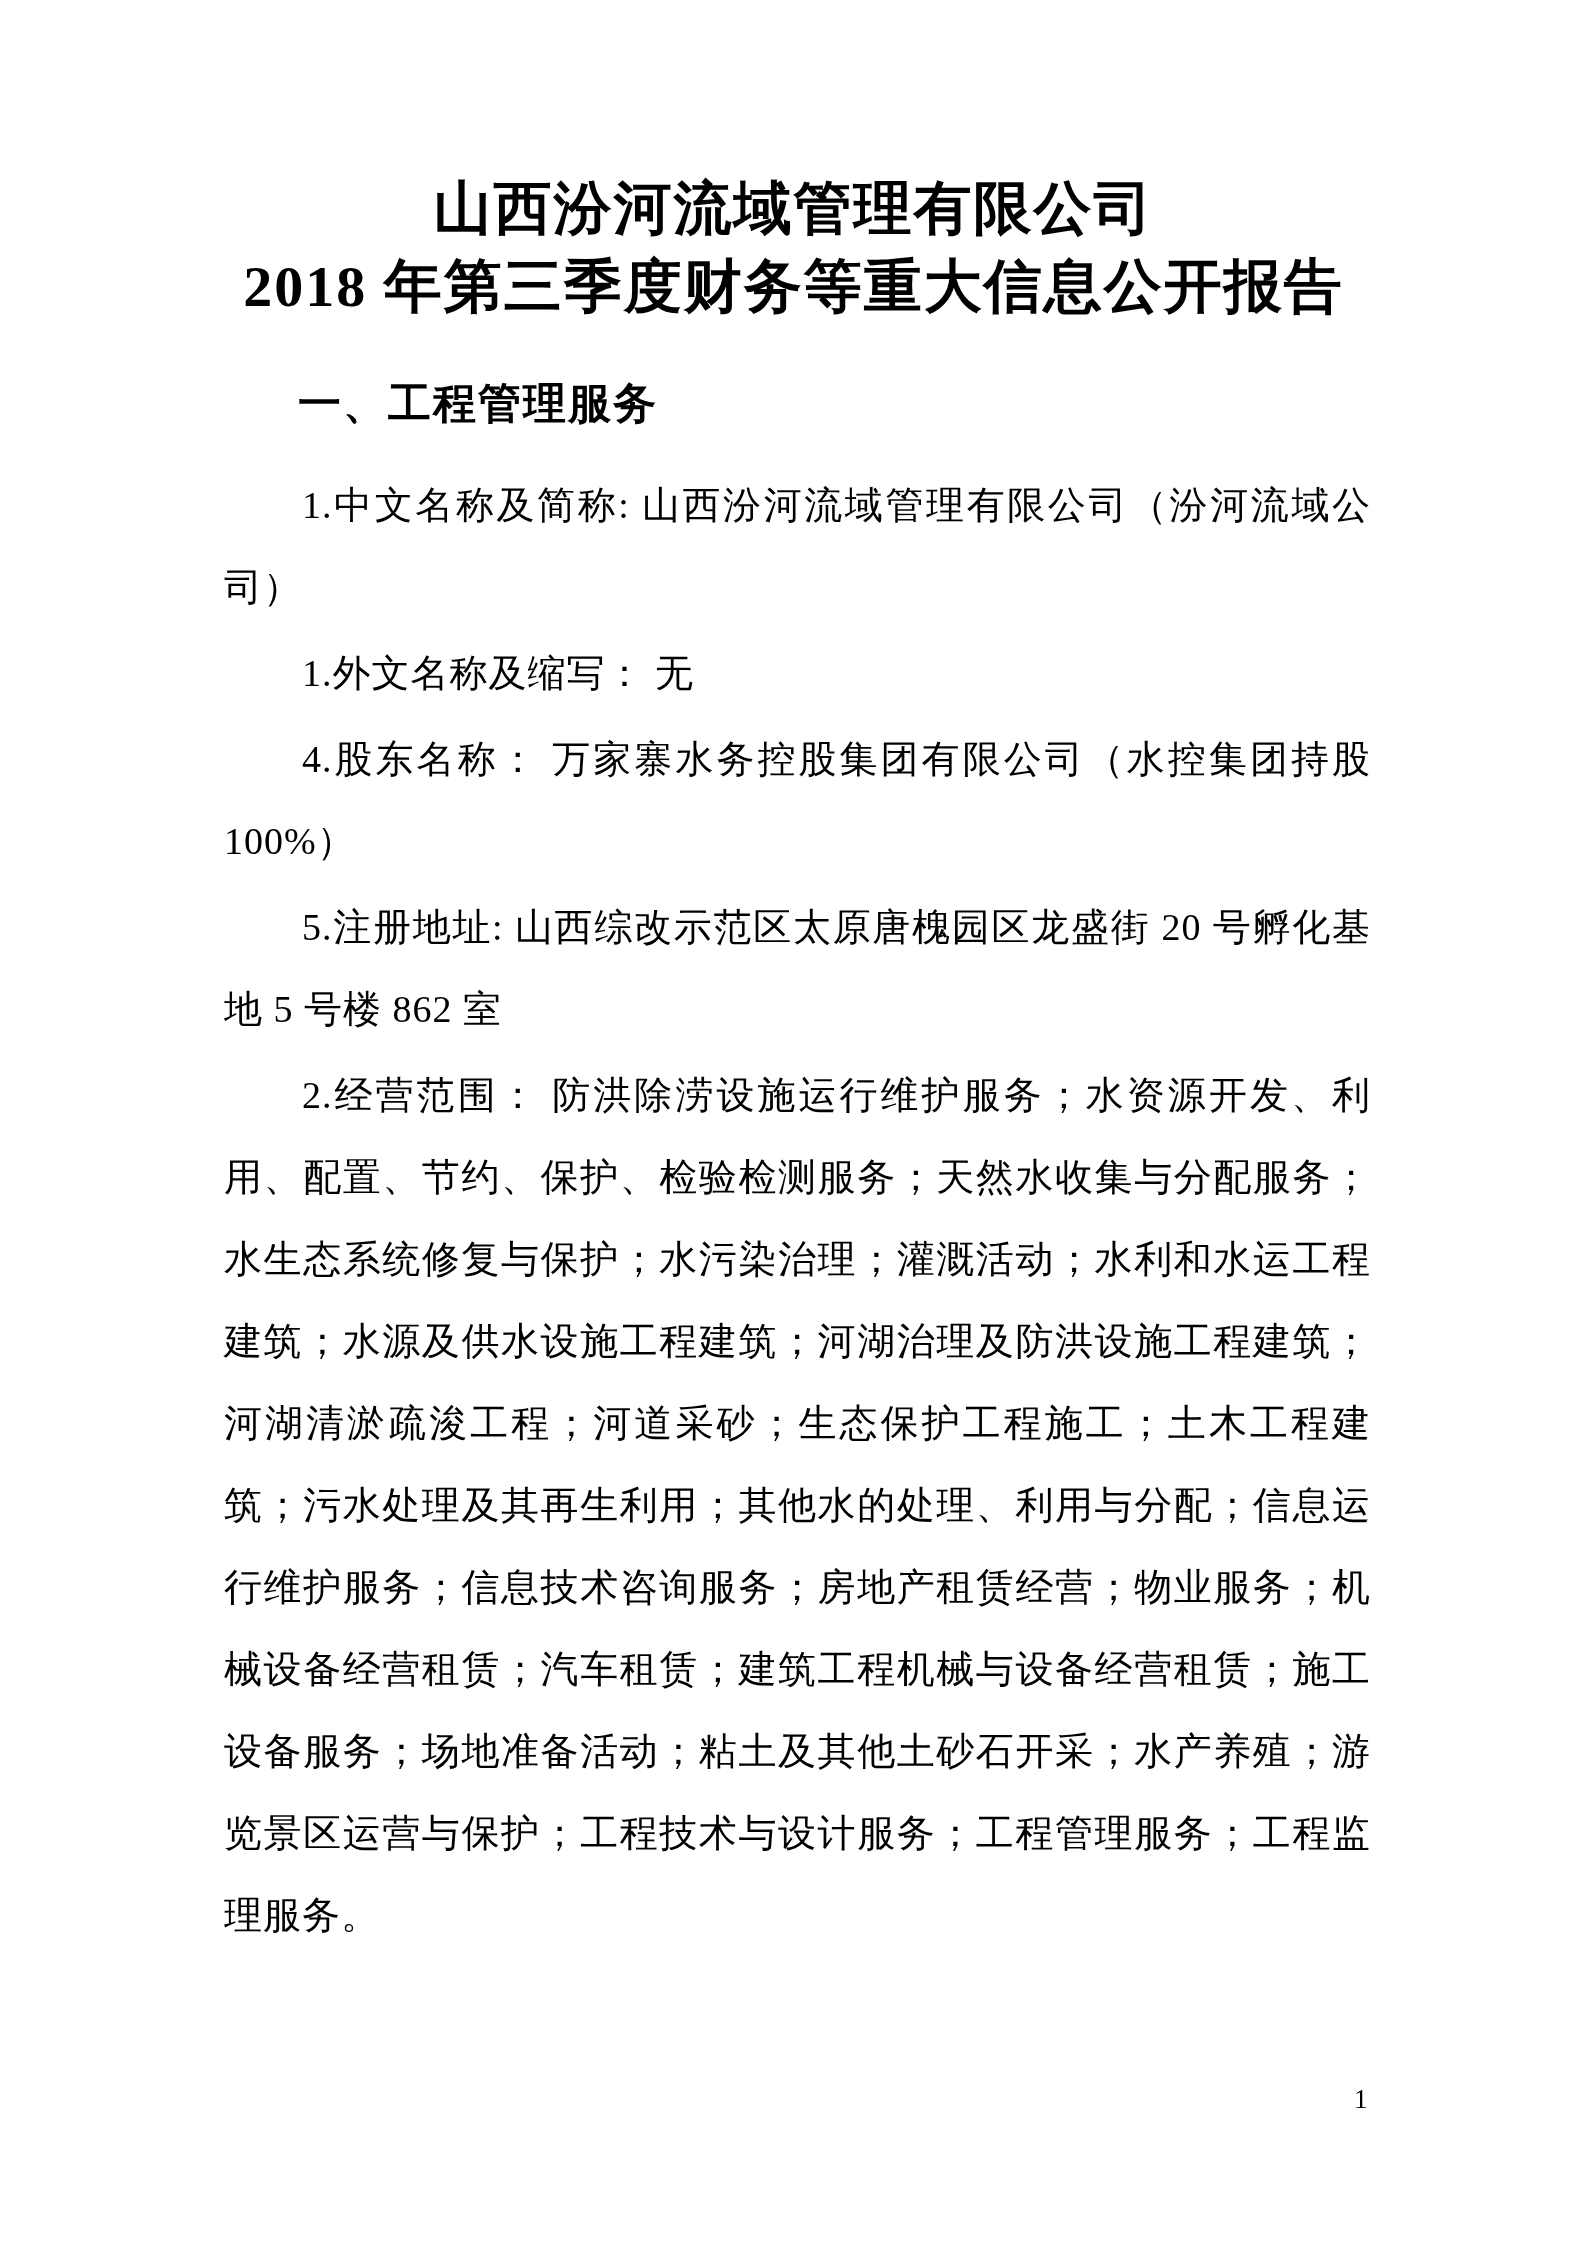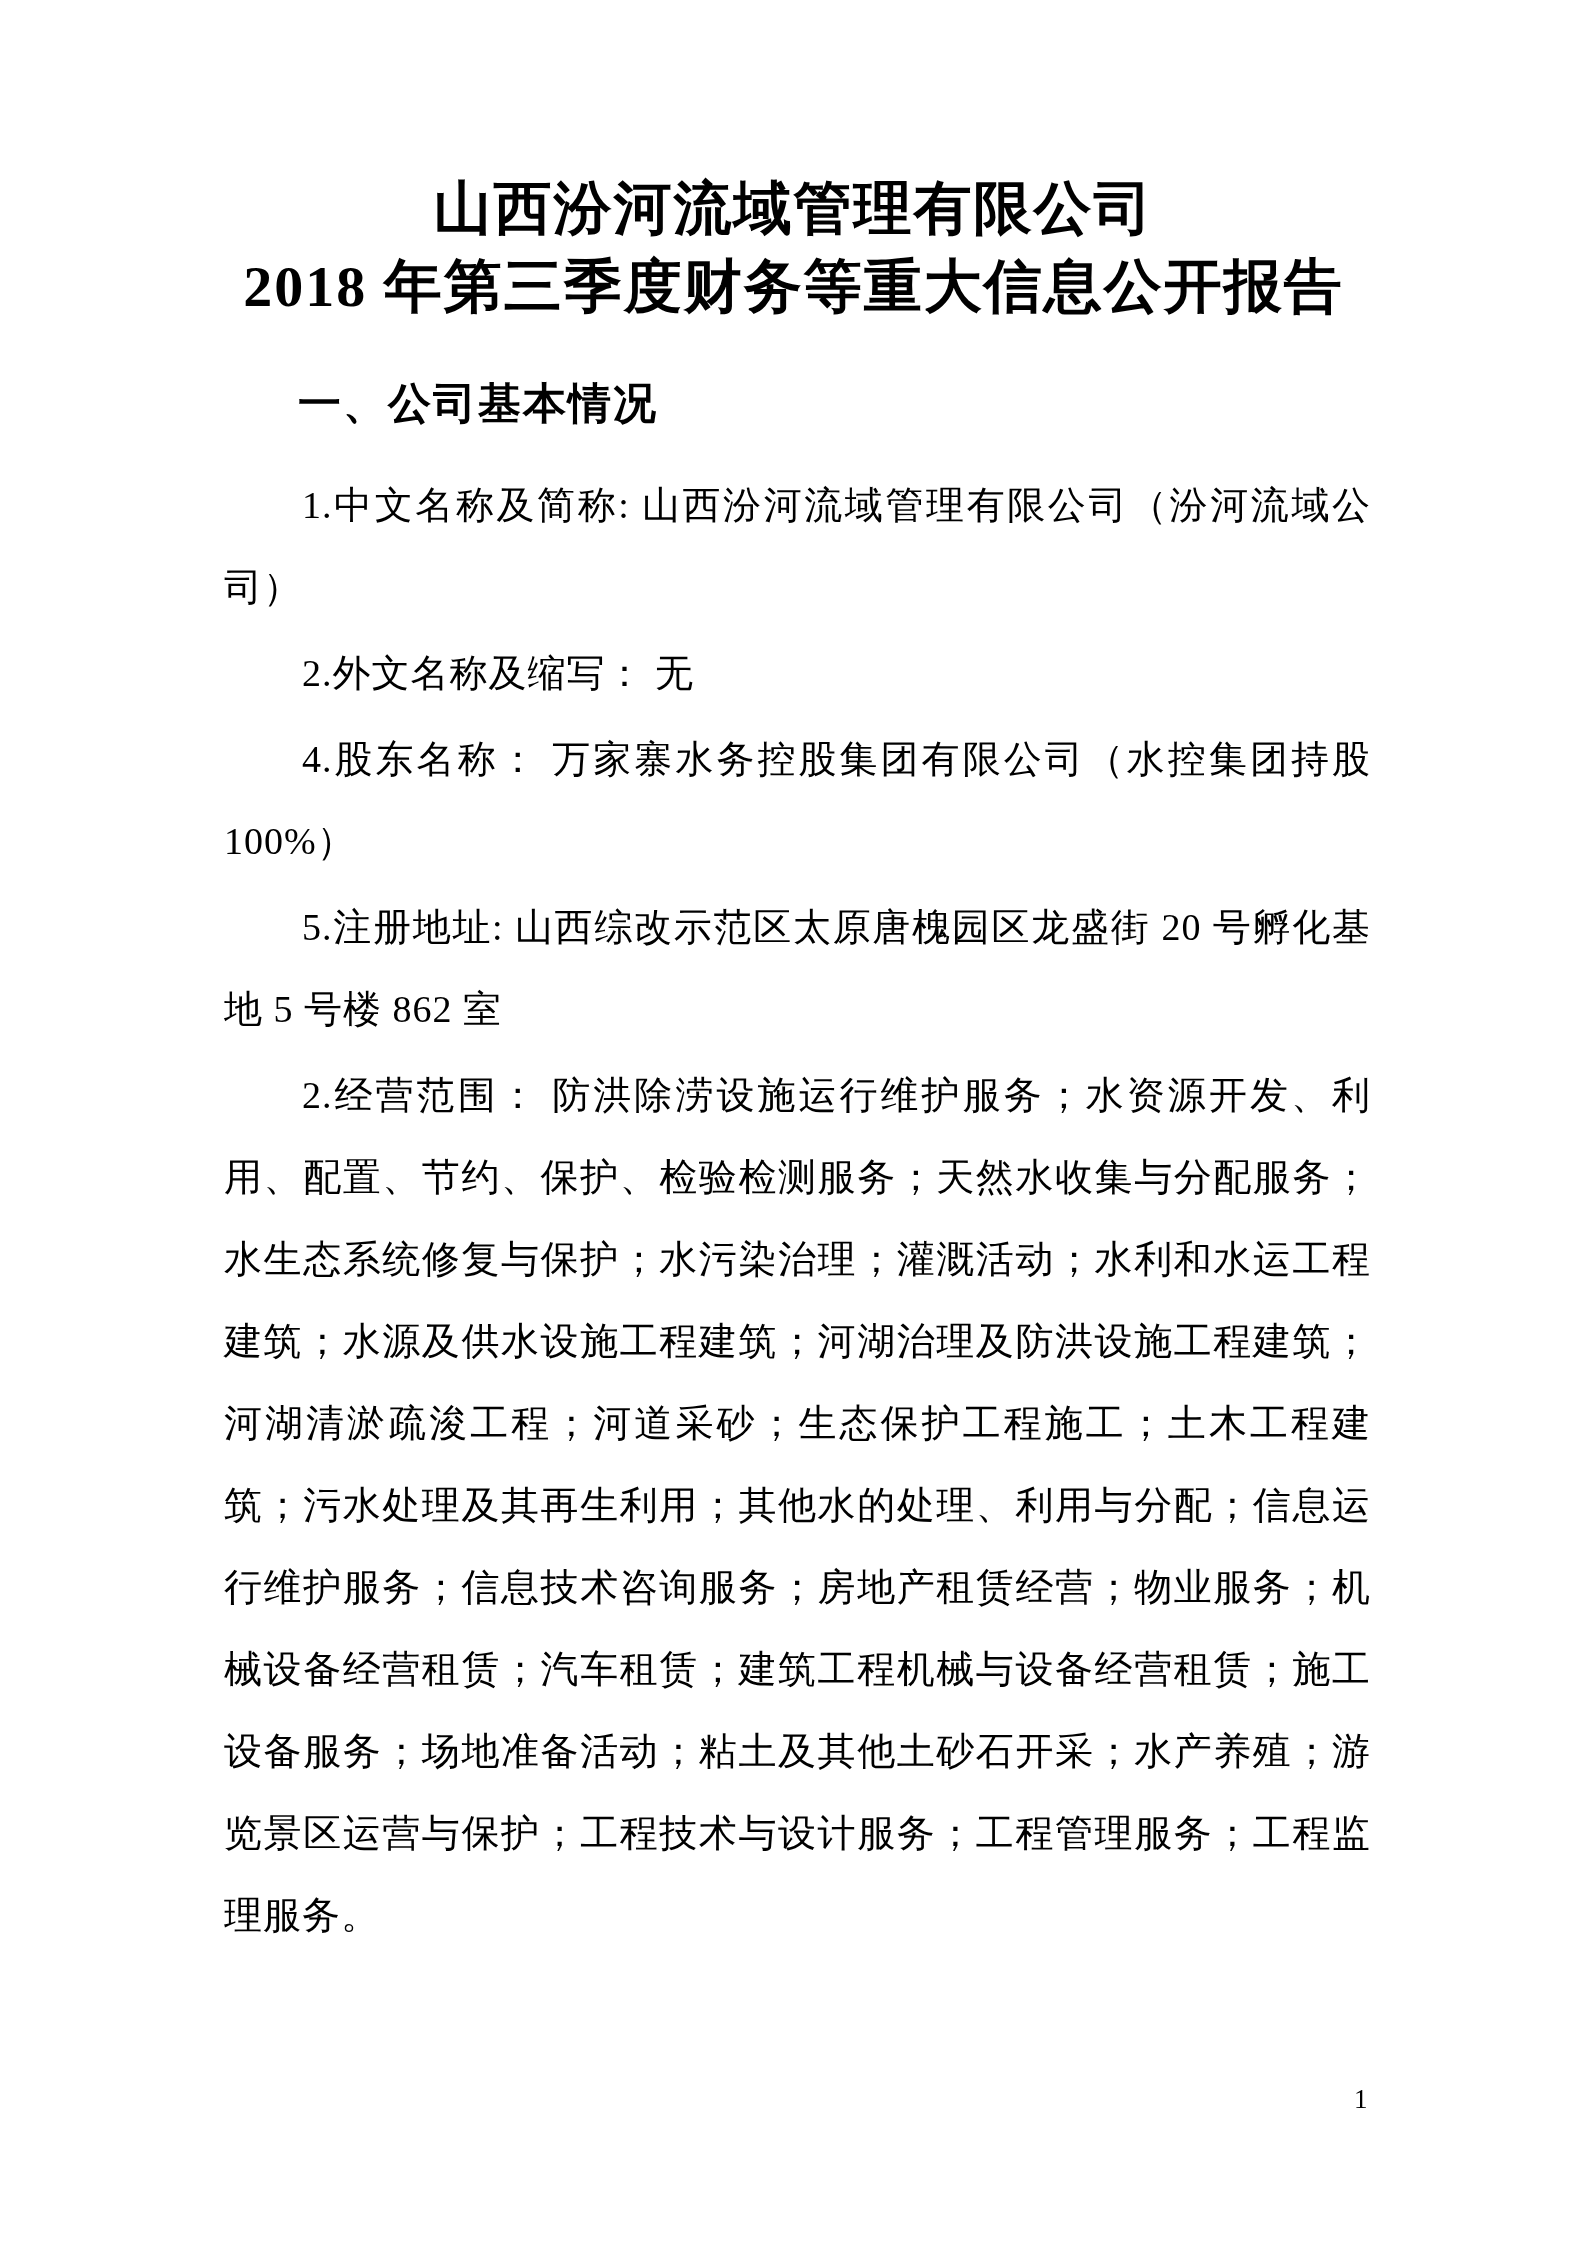--- a/index.html
+++ b/index.html
@@ -71,25 +71,25 @@
 </head>
 <body>
 
 <div class="page">
 
   <div class="title-block">
     <span class="title-line">山西汾河流域管理有限公司</span>
     <span class="title-line">2018 年第三季度财务等重大信息公开报告</span>
   </div>
 
-  <div class="section-heading">一、公司基本情况</div>
+  <div class="section-heading">一、工程管理服务</div>
 
   <div class="doc-body">
     <p>1.中文名称及简称: 山西汾河流域管理有限公司（汾河流域公司）</p>
-    <p>2.外文名称及缩写： 无</p>
+    <p>1.外文名称及缩写： 无</p>
     <p>4.股东名称： 万家寨水务控股集团有限公司（水控集团持股 100%）</p>
     <p>5.注册地址: 山西综改示范区太原唐槐园区龙盛街 20 号孵化基地 5 号楼 862 室</p>
     <p>2.经营范围： 防洪除涝设施运行维护服务；水资源开发、利用、配置、节约、保护、检验检测服务；天然水收集与分配服务；水生态系统修复与保护；水污染治理；灌溉活动；水利和水运工程建筑；水源及供水设施工程建筑；河湖治理及防洪设施工程建筑；河湖清淤疏浚工程；河道采砂；生态保护工程施工；土木工程建筑；污水处理及其再生利用；其他水的处理、利用与分配；信息运行维护服务；信息技术咨询服务；房地产租赁经营；物业服务；机械设备经营租赁；汽车租赁；建筑工程机械与设备经营租赁；施工设备服务；场地准备活动；粘土及其他土砂石开采；水产养殖；游览景区运营与保护；工程技术与设计服务；工程管理服务；工程监理服务。</p>
   </div>
 
   <div class="page-number">1</div>
 
 </div>
 
 </body></html>

